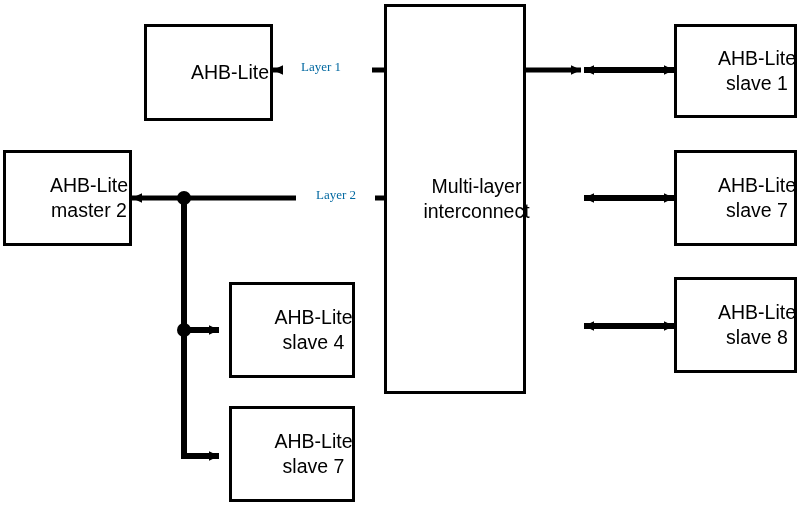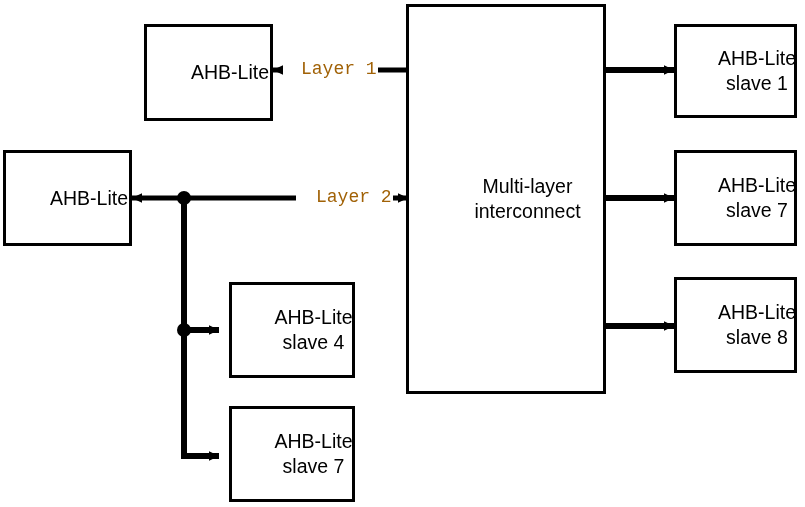--- a/index.html
+++ b/index.html
@@ -39,23 +39,23 @@
     font-family: "Liberation Sans", sans-serif;
     text-align: center;
     padding-left: 43px;
   }
   .node-box .line1, .node-box .line2 {
     display: block;
     white-space: nowrap;
   }
   .edge-label {
     position: absolute;
-    color: #a16207;
-    font-size: 18px;
-    font-family: Liberation Mono, monospace;
+    color: #0369a1;
+    font-size: 13px;
+    font-family: Liberation Serif, serif;
     background: #ffffff;
     white-space: nowrap;
     line-height: 1;
     padding: 0 1px;
   }
 </style>
 </head>
 <body>
 
 <div id="diagram-root">
@@ -102,23 +102,24 @@
       <line x1="590" y1="326" x2="674" y2="326" stroke="#000000" stroke-width="6" marker-end="url(#arrow-end)"></line>
     </g>
   </svg>
 
   <div class="node-box" style="left:144px; top:24px; width:129px; height:97px;">
     <span class="line1">AHB-Lite</span>
   </div>
 
   <div class="node-box" style="left:3px; top:150px; width:129px; height:96px;">
     <span class="line1">AHB-Lite</span>
+    <span class="line2">master 2</span>
   </div>
 
-  <div class="node-box" style="left:406px; top:4px; width:200px; height:390px;justify-content:center;">
+  <div class="node-box" style="left:384px; top:4px; width:142px; height:390px;justify-content:center;">
     <span class="line1">Multi-layer</span>
     <span class="line2">interconnect</span>
   </div>
 
   <div class="node-box" style="left:674px; top:24px; width:123px; height:94px;">
     <span class="line1">AHB-Lite</span>
     <span class="line2">slave 1</span>
   </div>
 
   <div class="node-box" style="left:674px; top:150px; width:123px; height:96px;">

